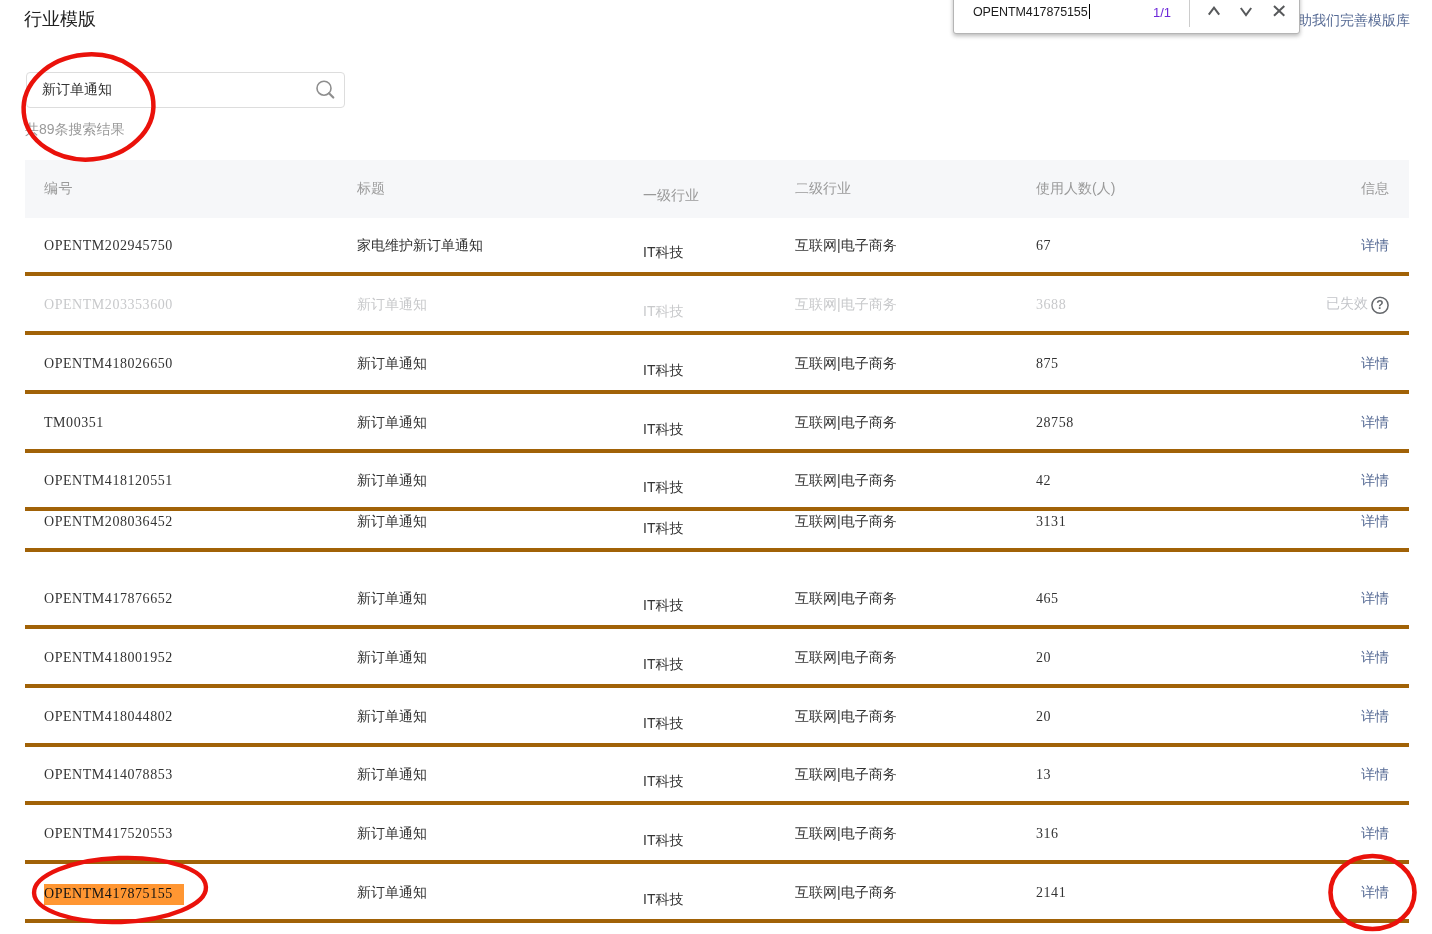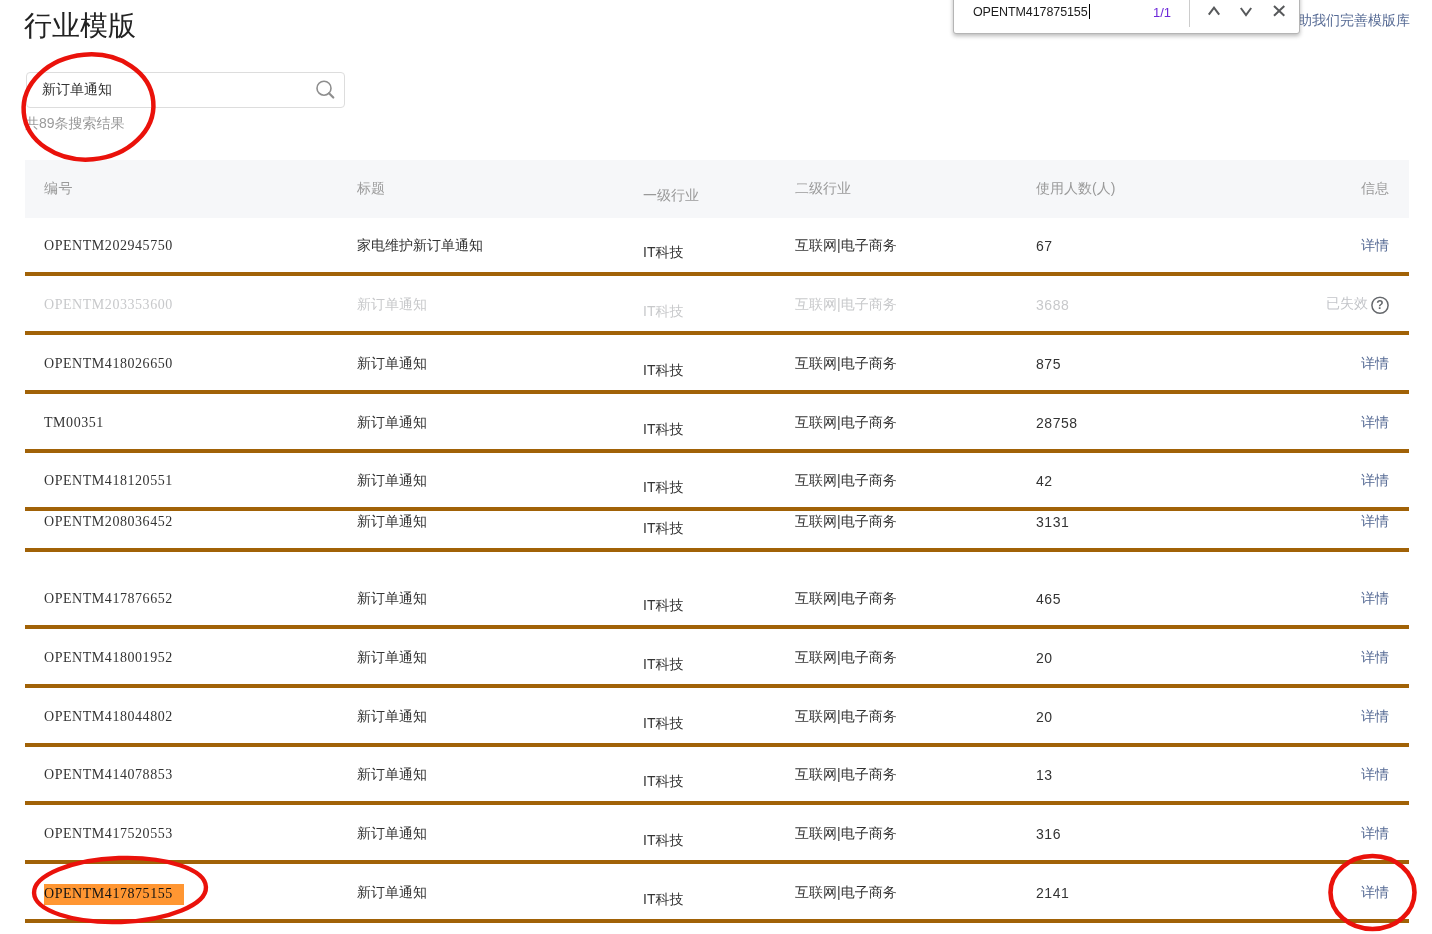--- a/index.html
+++ b/index.html
@@ -1,32 +1,32 @@
 <!DOCTYPE html>
 <html><head><meta charset="utf-8">
 <style>
 html,body{margin:0;padding:0;width:1432px;height:934px;background:#fff;
 font-family:"Liberation Sans",sans-serif;overflow:hidden;position:relative;}
-.t{position:absolute;left:24px;top:7px;font-size:28px;color:#222;}
+.t{position:absolute;left:24px;top:7px;font-size:18px;color:#222;}
 .sbox{position:absolute;left:26px;top:72px;width:317px;height:34px;border:1px solid #ddd;border-radius:4px;background:#fff;}
 .sbox .txt{position:absolute;left:15px;top:8px;font-size:14px;color:#333;}
 .sbox svg{position:absolute;right:9px;top:6px;}
-.cnt{position:absolute;left:25px;top:115px;font-size:14px;color:#9a9a9a;}
+.cnt{position:absolute;left:25px;top:121px;font-size:14px;color:#9a9a9a;}
 .toplink{position:absolute;right:22px;top:12px;font-size:14px;color:#576b95;}
 .thead{position:absolute;left:25px;top:160px;width:1384px;height:58px;background:#f6f7f9;color:#9a9a9a;font-size:14px;}
 .thead span,.row span{position:absolute;top:50%;transform:translateY(-50%);white-space:nowrap;}
 .row span{top:calc(50% + 1.3px);}
 .row{position:absolute;left:25px;width:1384px;height:58.8px;box-sizing:border-box;border-bottom:4px solid #a16207;font-size:14px;color:#333;}
 .row.dis{color:#c8c9cb;}
 .c1{left:19px;letter-spacing:0.55px;font-family:Liberation Serif, serif;}
 .c2{left:332px;}
 .c3{left:618px;margin-top:7px;}
 .c4{left:770px;}
 .c5{left:1011px;}
-.row .c5{letter-spacing:0.55px;}
+.row .c5{letter-spacing:0.55px;font-family:Liberation Serif, serif;}
 .c6{right:20px;}
 .link{color:#576b95;}
 .gray{color:#c3c5c9;margin-left:12px;}
 .qm{width:18px;height:18px;vertical-align:-6.5px;margin-left:3px;}
 .hlrect{position:absolute;left:18.5px;width:140px;height:21px;background:#ff9632;}
 .row .hlrect{top:19.7px !important;transform:none;}
 .hl{position:relative;color:#131313;}
 .findbar{position:absolute;left:953px;top:-8px;width:345px;height:40px;background:#fff;
 border:1px solid #b5b5b5;border-radius:0 0 3px 3px;box-shadow:0 1.5px 4px rgba(0,0,0,.28);z-index:10;}
 .findbar .q{position:absolute;left:19px;top:11px;font-size:12.5px;letter-spacing:-0.1px;color:#1b1b1b;}

